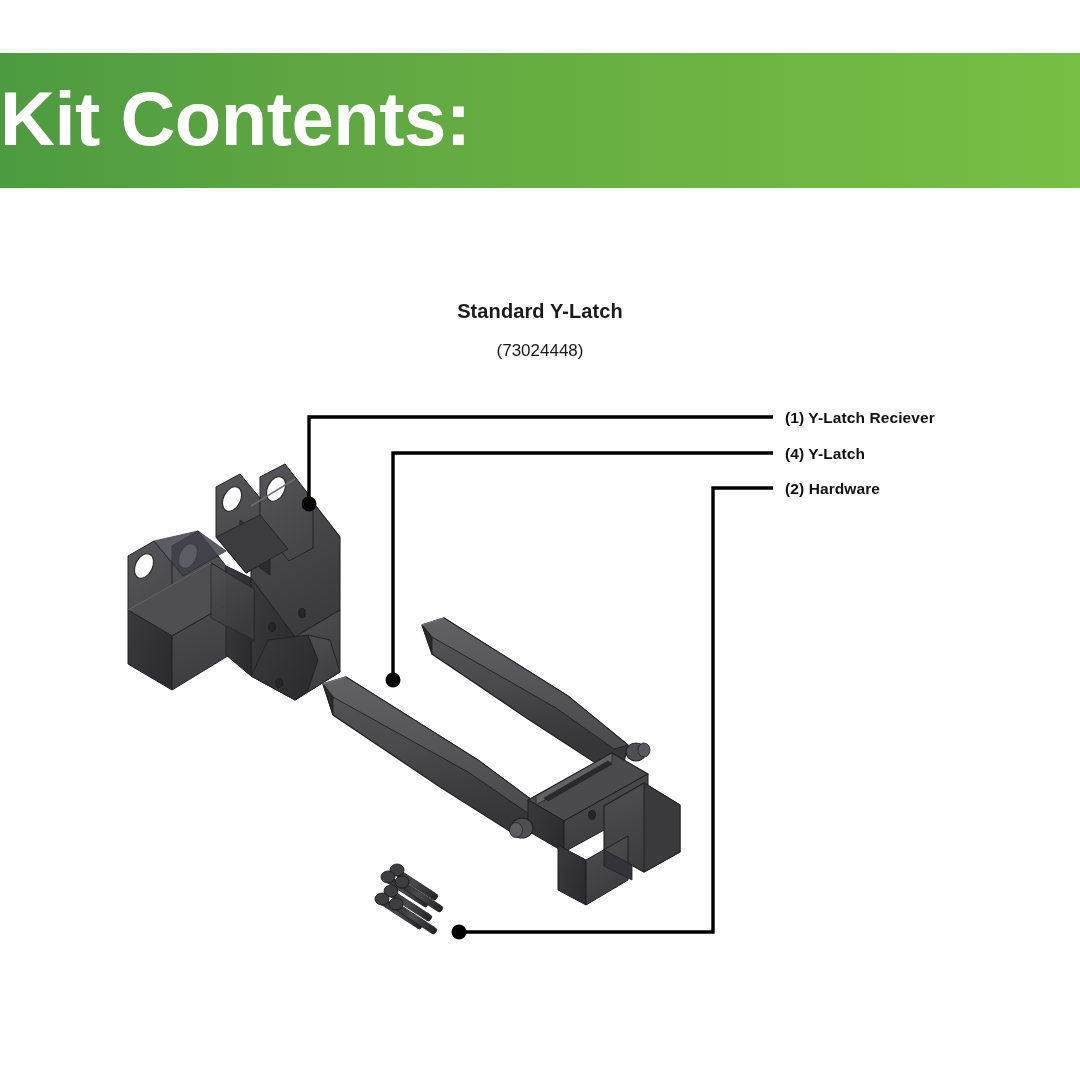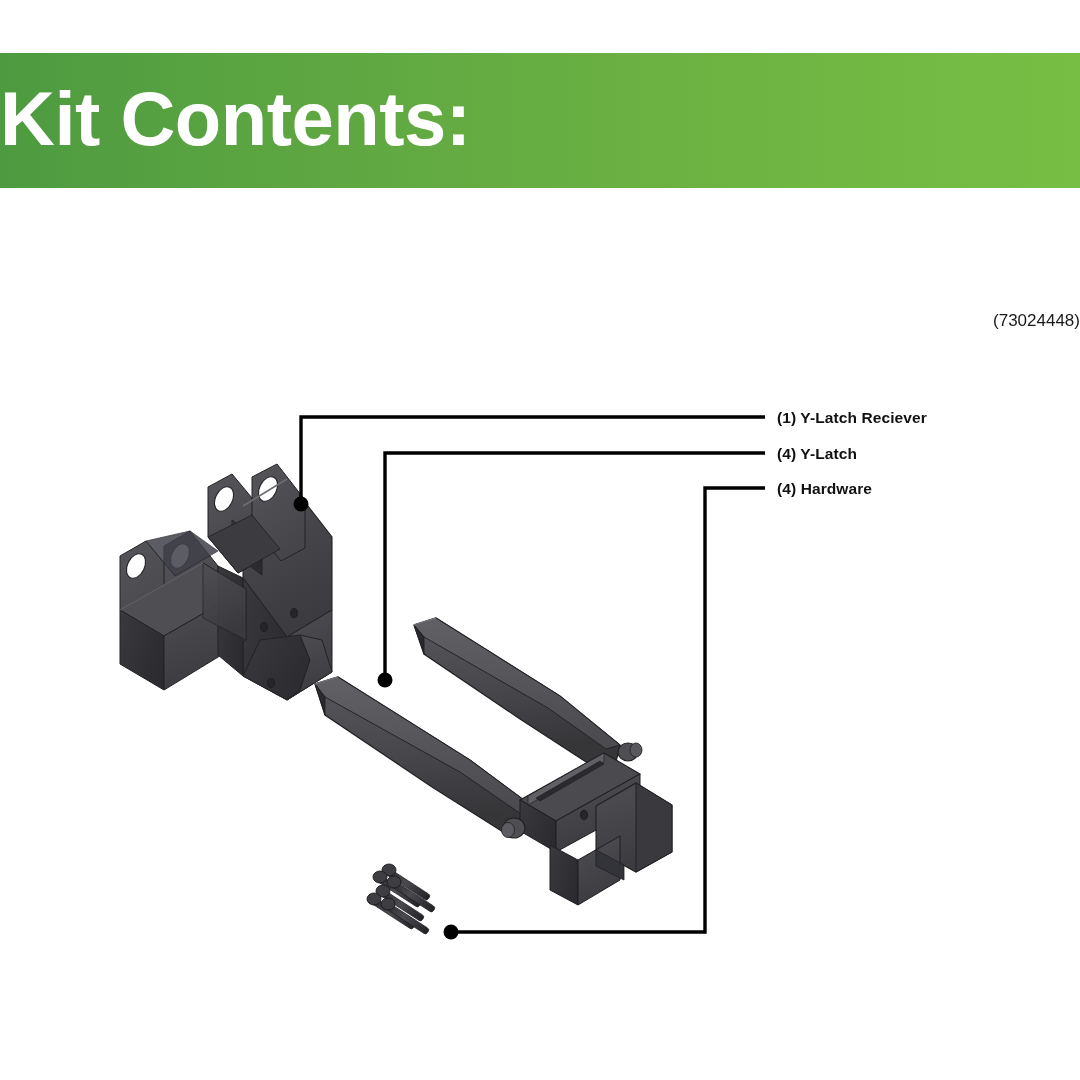--- a/index.html
+++ b/index.html
@@ -47,31 +47,30 @@
     width: 1080px;
     text-align: center;
   }
   #product-name {
     font-size: 20px;
     font-weight: 700;
     color: #1a1a1a;
     letter-spacing: 0.1px;
   }
   #product-sku {
-    margin-top: 11px;
+    margin-top: 18px;
     font-size: 17px;
     font-weight: 400;
     color: #1a1a1a;
-    text-align: right;
   }
 
   
   #diagram-stage {
     position: absolute;
-    left: 0;
+    left: 8px;
     top: 0;
     width: 1057px;
     height: 1080px;
   }
   #diagram-svg {
     position: absolute;
     left: 0;
     top: 0;
     display: block;
   }
@@ -90,20 +89,21 @@
   #callout-label-2 { left: 777px; top: 480px; }
 </style>
 </head>
 <body>
 
 <div id="header-banner">
   <div id="header-title">Kit Contents:</div>
 </div>
 
 <div id="product-caption">
+  <div id="product-name">Standard Y-Latch</div>
   <div id="product-sku">(73024448)</div>
 </div>
 
 <div id="diagram-stage">
 
   <svg id="diagram-svg" width="1080" height="1080" viewBox="0 0 1080 1080">
     <defs>
       <linearGradient id="gFaceTop" x1="0" y1="0" x2="0.5" y2="1">
         <stop offset="0%" stop-color="#55555a"></stop>
         <stop offset="100%" stop-color="#45454a"></stop>
@@ -267,14 +267,14 @@
     </g>
     <g fill="#000000">
       <circle cx="301" cy="504" r="7.5"></circle>
       <circle cx="385" cy="680" r="7.5"></circle>
       <circle cx="451" cy="932" r="7.5"></circle>
     </g>
   </svg>
 
   <div class="callout-label" id="callout-label-0">(1) Y-Latch Reciever</div>
   <div class="callout-label" id="callout-label-1">(4) Y-Latch</div>
-  <div class="callout-label" id="callout-label-2">(4) Hardware</div>
+  <div class="callout-label" id="callout-label-2">(2) Hardware</div>
 </div>
 
 </body></html>

